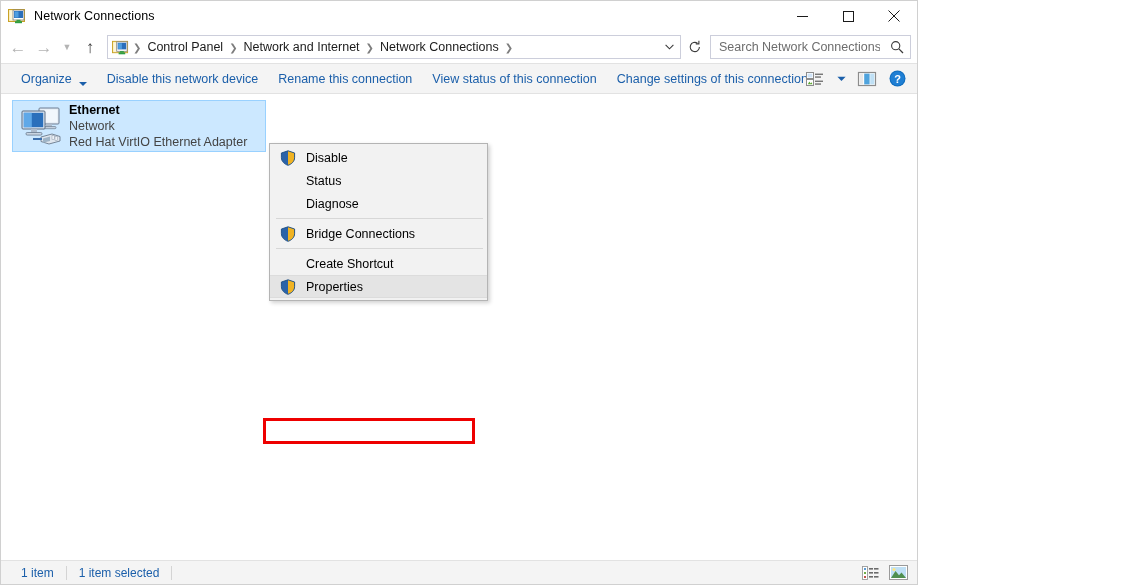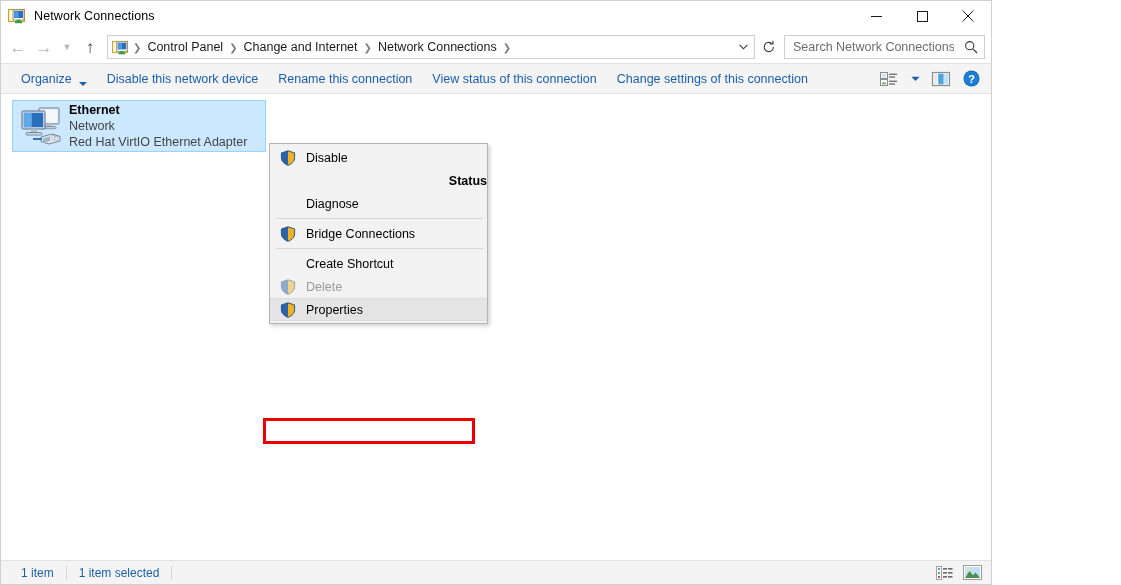--- a/index.html
+++ b/index.html
@@ -7,21 +7,21 @@
     margin: 0; padding: 0;
     width: 1121px; height: 585px;
     overflow: hidden;
     background: #ffffff;
     font-family: "Liberation Sans", sans-serif;
     -webkit-font-smoothing: antialiased;
   }
 
   #window {
     position: relative;
-    width: 992px; height: 585px;
+    width: 918px; height: 585px;
     background: #ffffff;
     border: 1px solid #d0d0d0;
     display: flex;
     flex-direction: column;
   }
 
   
   .titlebar {
     height: 30px;
     background: #ffffff;
@@ -238,21 +238,21 @@
   .ctx-item {
     height: 23px;
     display: flex;
     align-items: center;
     padding-left: 6px;
     font-size: 12.5px;
     color: #000000;
     cursor: default;
     position: relative;
   }
-  .ctx-item.bold { font-weight: bold; justify-content: space-between; }
+  .ctx-item.bold { font-weight: normal; }
   .ctx-item.disabled { color: #9a9a9a; }
   .ctx-item.hover { background: #e4e4e4; border-top: 1px solid #dcdcdc; border-bottom: 1px solid #dcdcdc; }
   .ctx-iconcell {
     width: 24px; height: 20px;
     flex: 0 0 24px;
     display: flex; align-items: center; justify-content: center;
     margin-right: 6px;
   }
   .ctx-label { white-space: nowrap; }
   .ctx-sep {
@@ -366,21 +366,21 @@
           <rect x="5" y="3" width="11" height="10" fill="#ffffff" stroke="#7a7a7a" stroke-width="0.8"></rect>
           <rect x="6" y="4" width="9" height="7" fill="#2a6fbb"></rect>
           <rect x="6.5" y="4.5" width="4" height="6" fill="#4f9de0"></rect>
           <rect x="8.5" y="12.8" width="4" height="1.6" fill="#2f9e44"></rect>
           <rect x="7" y="14.2" width="7" height="2" fill="#2f9e44"></rect>
         </svg>
       </div>
       <span class="crumb-sep">❯</span>
       <span class="crumb">Control Panel</span>
       <span class="crumb-sep">❯</span>
-      <span class="crumb">Change and Internet</span>
+      <span class="crumb">Network and Internet</span>
       <span class="crumb-sep">❯</span>
       <span class="crumb">Network Connections</span>
       <span class="crumb-sep">❯</span>
       <span class="crumb-spacer"></span>
       <span class="crumb-drop">
         <svg width="9" height="6" viewBox="0 0 9 6">
           <path d="M0.6 0.9 L4.5 4.8 L8.4 0.9" fill="none" stroke="#3b3b3b" stroke-width="1.1"></path>
         </svg>
       </span>
     </div>
@@ -516,30 +516,20 @@
         <span class="ctx-label">Bridge Connections</span>
       </div>
 
       <div class="ctx-sep"></div>
 
       <div class="ctx-item">
         <span class="ctx-iconcell"></span>
         <span class="ctx-label">Create Shortcut</span>
       </div>
 
-      <div class="ctx-item disabled">
-        <span class="ctx-iconcell">
-          <svg class="shield dim" viewBox="0 0 16 16">
-            <path d="M8 0.8 L14.6 3 V7.6 C14.6 11.4 11.6 14.2 8 15.3 C4.4 14.2 1.4 11.4 1.4 7.6 V3 Z" fill="#2b63a8"></path>
-            <path d="M8 0.8 L14.6 3 V7.6 C14.6 11.4 11.6 14.2 8 15.3 Z" fill="#f0b323"></path>
-            <path d="M8 0.8 L14.6 3 V7.6 C14.6 11.4 11.6 14.2 8 15.3 C4.4 14.2 1.4 11.4 1.4 7.6 V3 Z" fill="none" stroke="#1c4d85" stroke-width="0.9"></path>
-          </svg>
-        </span>
-        <span class="ctx-label">Delete</span>
-      </div>
 
 
       <div class="ctx-item hover">
         <span class="ctx-iconcell">
           <svg class="shield" viewBox="0 0 16 16">
             <path d="M8 0.8 L14.6 3 V7.6 C14.6 11.4 11.6 14.2 8 15.3 C4.4 14.2 1.4 11.4 1.4 7.6 V3 Z" fill="#2b63a8"></path>
             <path d="M8 0.8 L14.6 3 V7.6 C14.6 11.4 11.6 14.2 8 15.3 Z" fill="#f0b323"></path>
             <path d="M8 0.8 L14.6 3 V7.6 C14.6 11.4 11.6 14.2 8 15.3 C4.4 14.2 1.4 11.4 1.4 7.6 V3 Z" fill="none" stroke="#1c4d85" stroke-width="0.9"></path>
           </svg>
         </span>

